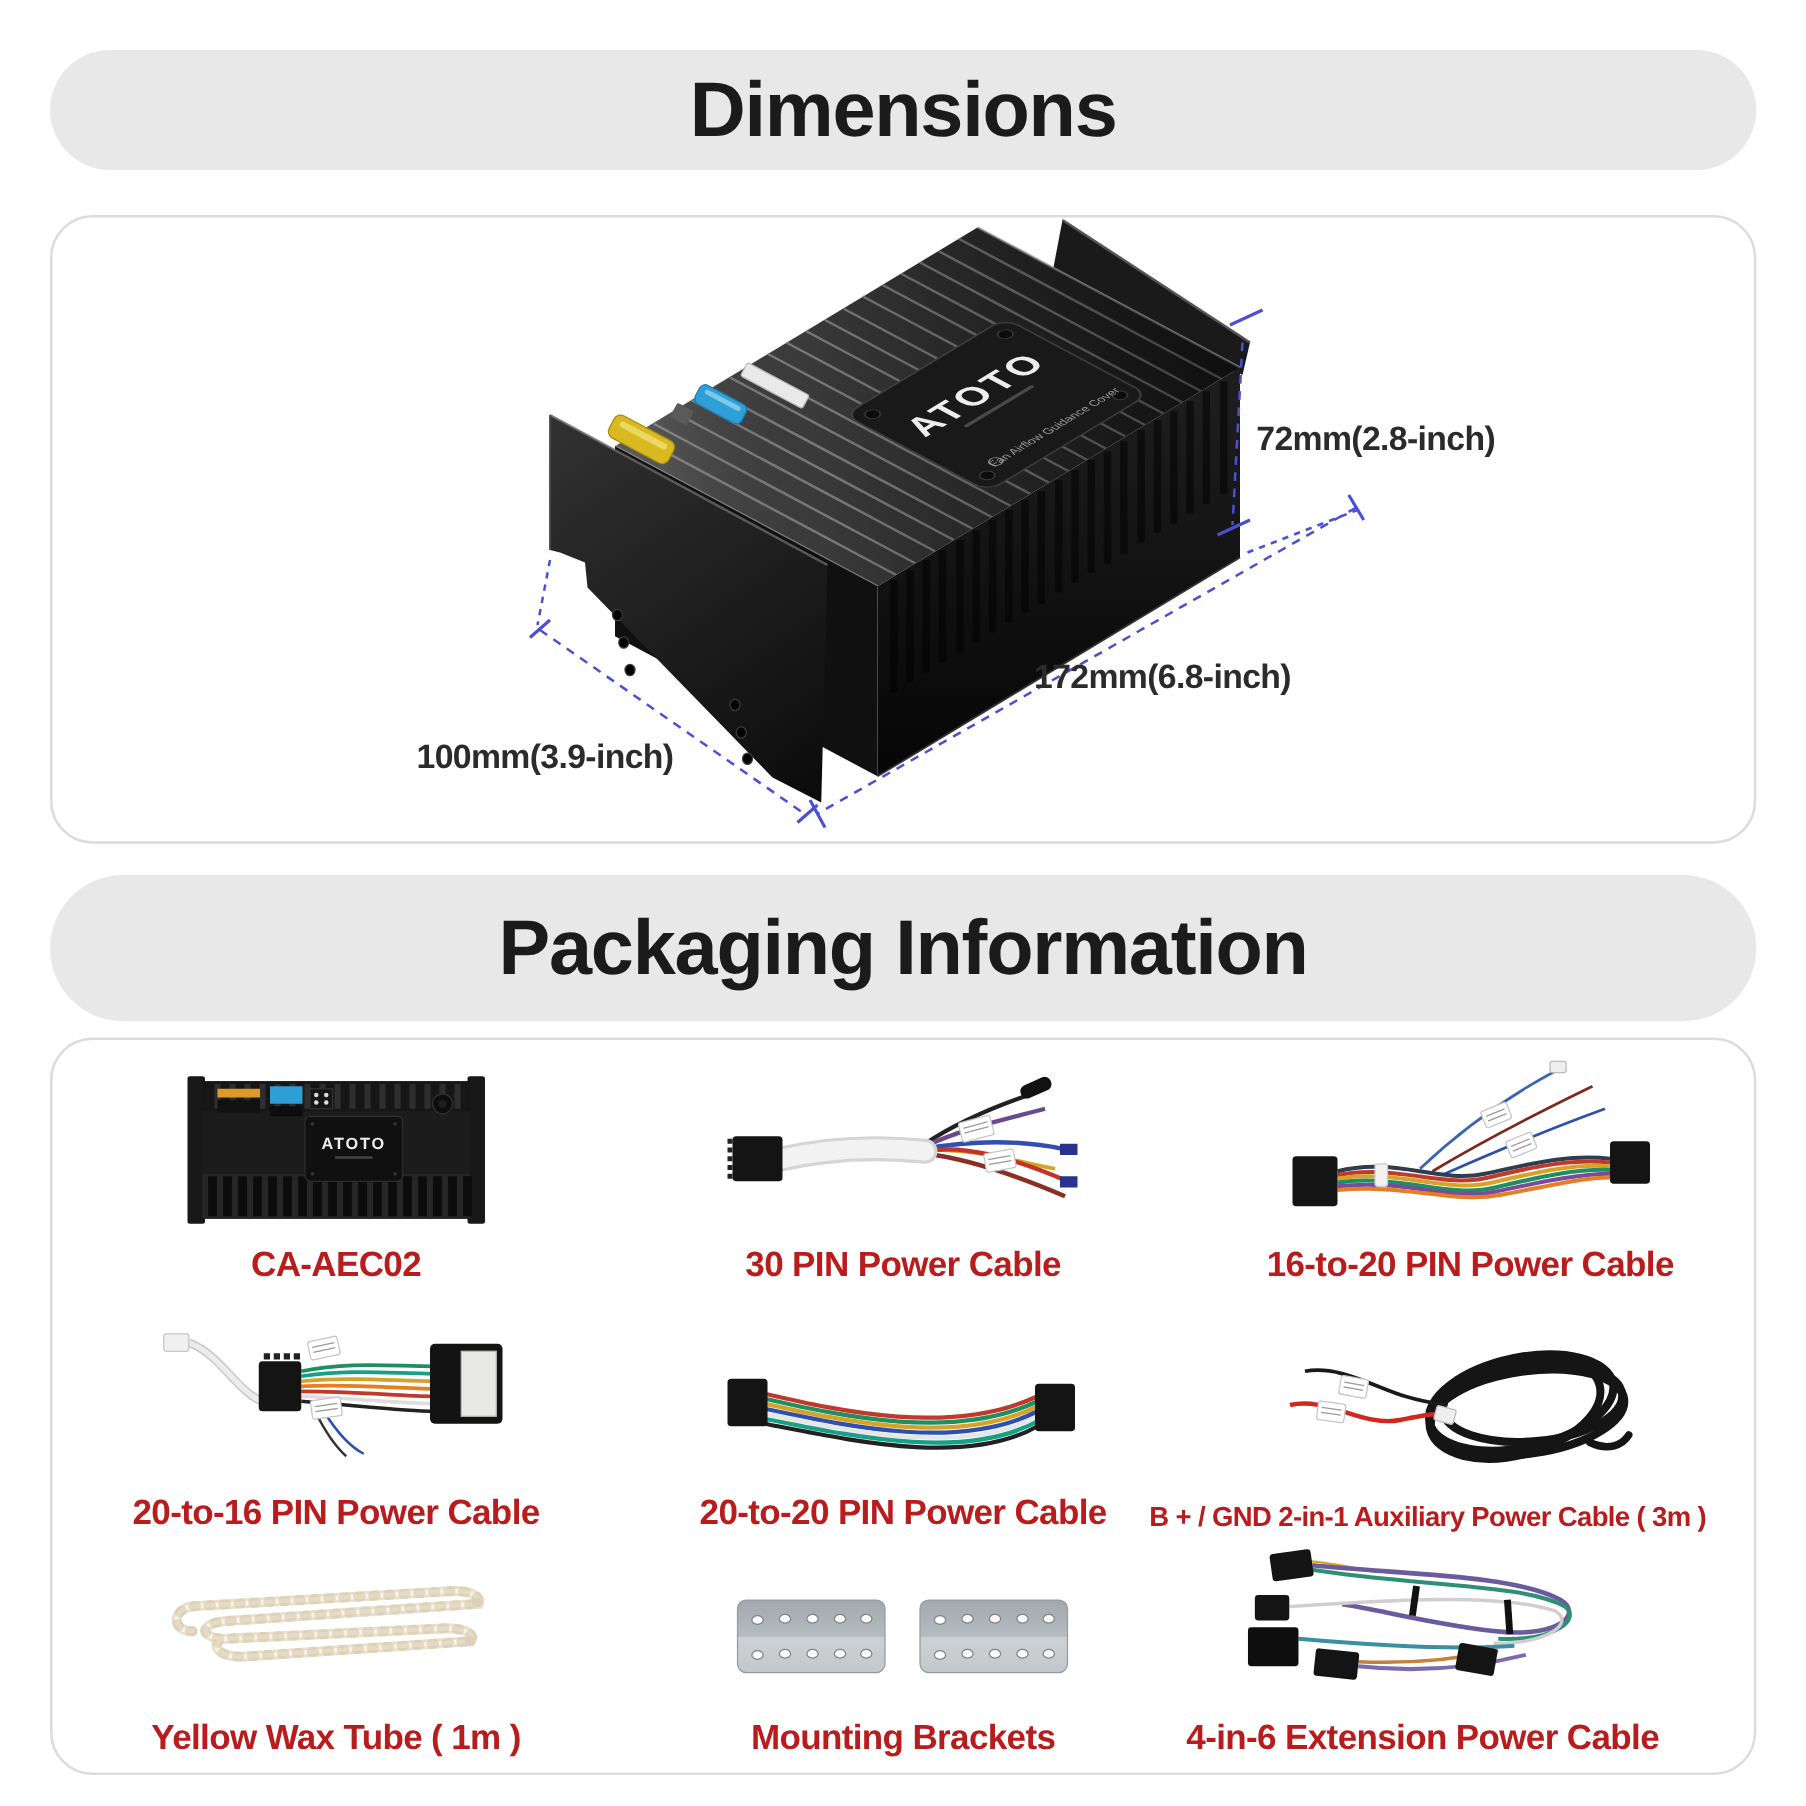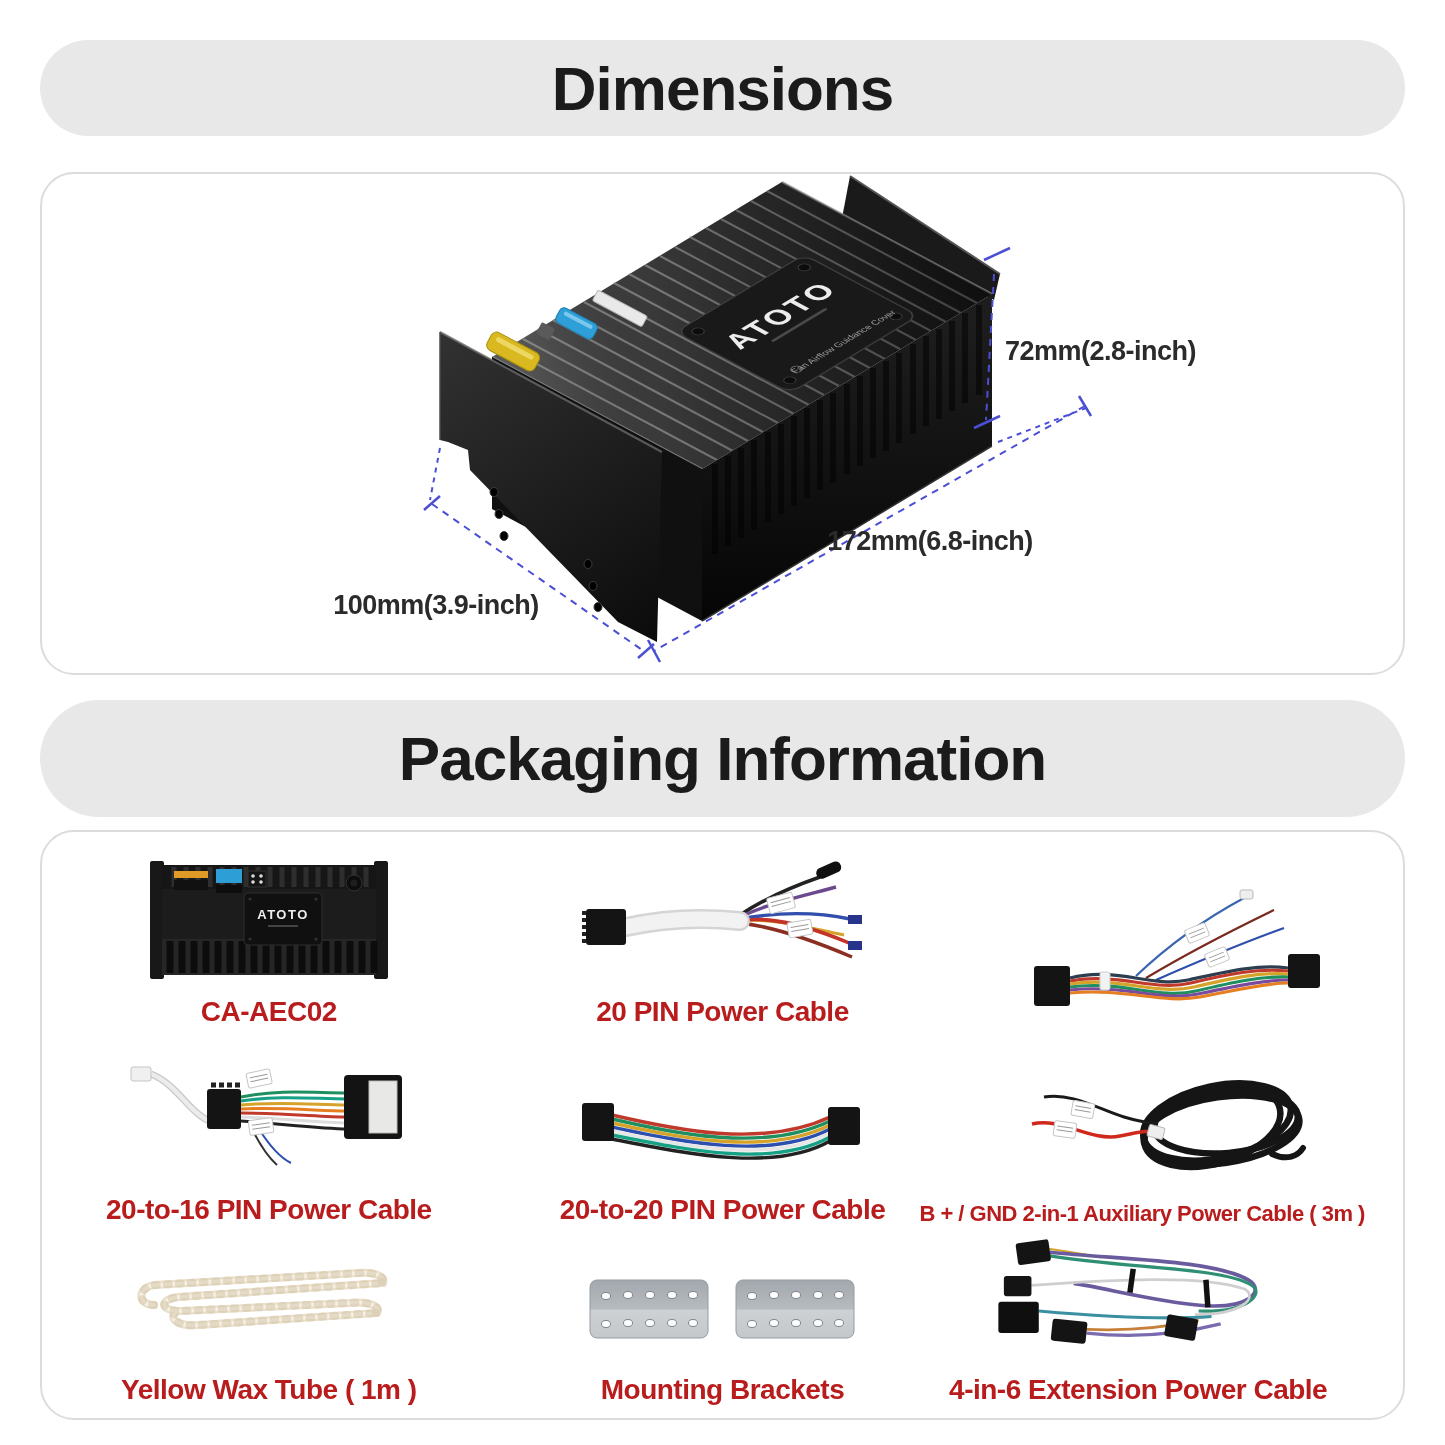--- a/index.html
+++ b/index.html
@@ -184,21 +184,21 @@
         <path d="M10,56 h4 M10,63 h4 M10,70 h4 M10,77 h4 M10,84 h4" stroke="#222" stroke-width="4"></path>
         <g transform="rotate(-15 209 46)">
             <rect x="196" y="38" width="26" height="16" rx="2" fill="#fff" stroke="#c5c5c5"></rect>
             <path d="M199,43 h20 M199,47 h20" stroke="#999" stroke-width="1"></path>
           </g>
         <g transform="rotate(-10 228 72)">
             <rect x="216" y="64" width="24" height="15" rx="2" fill="#fff" stroke="#c5c5c5"></rect>
             <path d="M219,69 h18 M219,73 h18" stroke="#999" stroke-width="1"></path>
           </g>
       </svg>
-      <div class="pack-label">20 PIN Power Cable</div>
+      <div class="pack-label">30 PIN Power Cable</div>
     </div>
 
     <div class="pack-item">
       <svg width="300" height="140" viewBox="0 0 300 140">
         <path d="M110,88 C150,50 190,25 218,10" stroke="#3a66b0" stroke-width="2.2" fill="none"></path>
         <rect x="214" y="2" width="13" height="9" rx="2" fill="#eee" stroke="#bbb"></rect>
         <path d="M120,90 C170,60 215,38 248,22" stroke="#7a2a1f" stroke-width="2.2" fill="none"></path>
         <path d="M130,92 C180,70 225,52 258,40" stroke="#2d4fae" stroke-width="2.2" fill="none"></path>
         <g transform="rotate(-22 171 45)">
             <rect x="160" y="38" width="22" height="14" rx="2" fill="#fff" stroke="#c5c5c5"></rect>
@@ -211,20 +211,21 @@
         <path d="M44,90 C90,78 125,100 162,92 S230,76 262,80" stroke="#2c3e50" stroke-width="3.2" fill="none"></path>
         <path d="M44,93 C92,84 128,104 165,95 S232,80 262,83" stroke="#c0392b" stroke-width="3.2" fill="none"></path>
         <path d="M44,96 C94,88 130,108 168,99 S234,84 262,86" stroke="#d6a32a" stroke-width="3.2" fill="none"></path>
         <path d="M44,99 C96,92 132,112 170,103 S236,88 262,89" stroke="#1f8f5f" stroke-width="3.2" fill="none"></path>
         <path d="M44,102 C98,96 134,114 172,106 S238,92 262,92" stroke="#7a4a9c" stroke-width="3.2" fill="none"></path>
         <path d="M44,105 C100,100 136,116 174,109 S240,95 262,95" stroke="#e67e22" stroke-width="3.2" fill="none"></path>
         <rect x="74" y="84" width="10" height="18" rx="2" fill="#f2f2f2" stroke="#ccc"></rect>
         <rect x="8" y="78" width="36" height="40" rx="3" fill="#141414"></rect>
         <rect x="262" y="66" width="32" height="34" rx="3" fill="#141414"></rect>
       </svg>
+      <div class="pack-label">16-to-20 PIN Power Cable</div>
     </div>
 
     <div class="pack-item">
       <svg width="300" height="140" viewBox="0 0 300 140">
         <path d="M32,29 C60,40 70,70 95,78" stroke="#c9c9c9" stroke-width="7" fill="none"></path>
         <path d="M32,29 C60,40 70,70 95,78" stroke="#ececec" stroke-width="4.5" fill="none"></path>
         <rect x="12" y="22" width="20" height="14" rx="2" fill="#f0f0f0" stroke="#c5c5c5"></rect>
         <path d="M140,84 C150,100 160,112 172,118" stroke="#2d4fae" stroke-width="2" fill="none"></path>
         <path d="M133,84 C141,100 149,112 158,120" stroke="#333" stroke-width="2" fill="none"></path>
         <path d="M122,52 C160,44 195,48 228,48" stroke="#1f8f5f" stroke-width="3" fill="none"></path>

